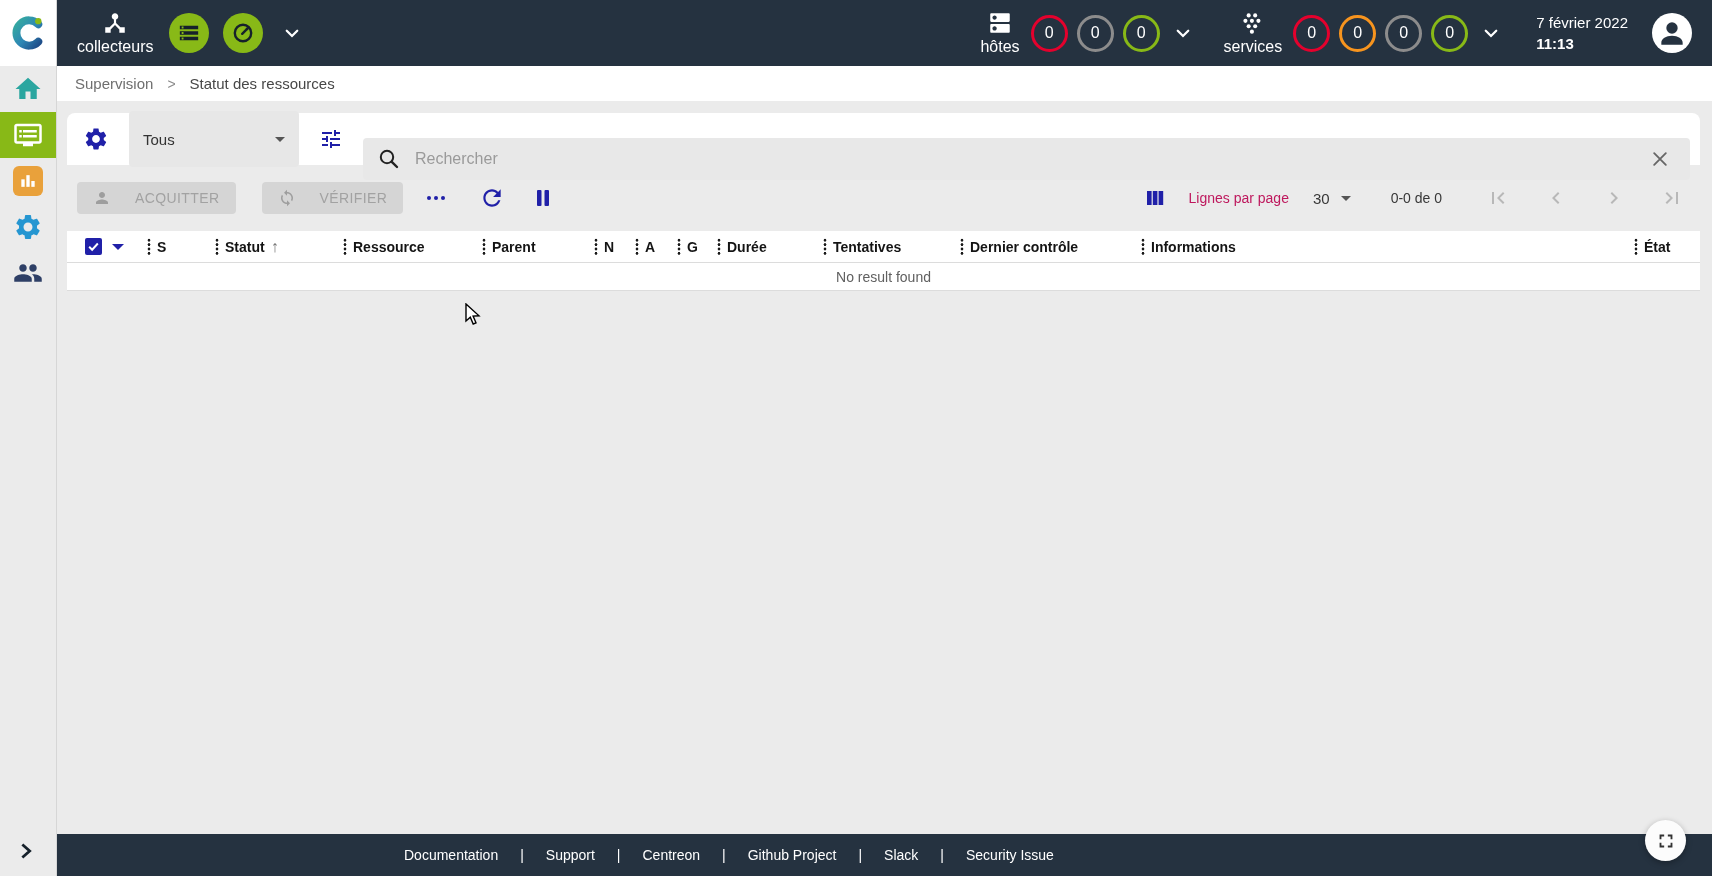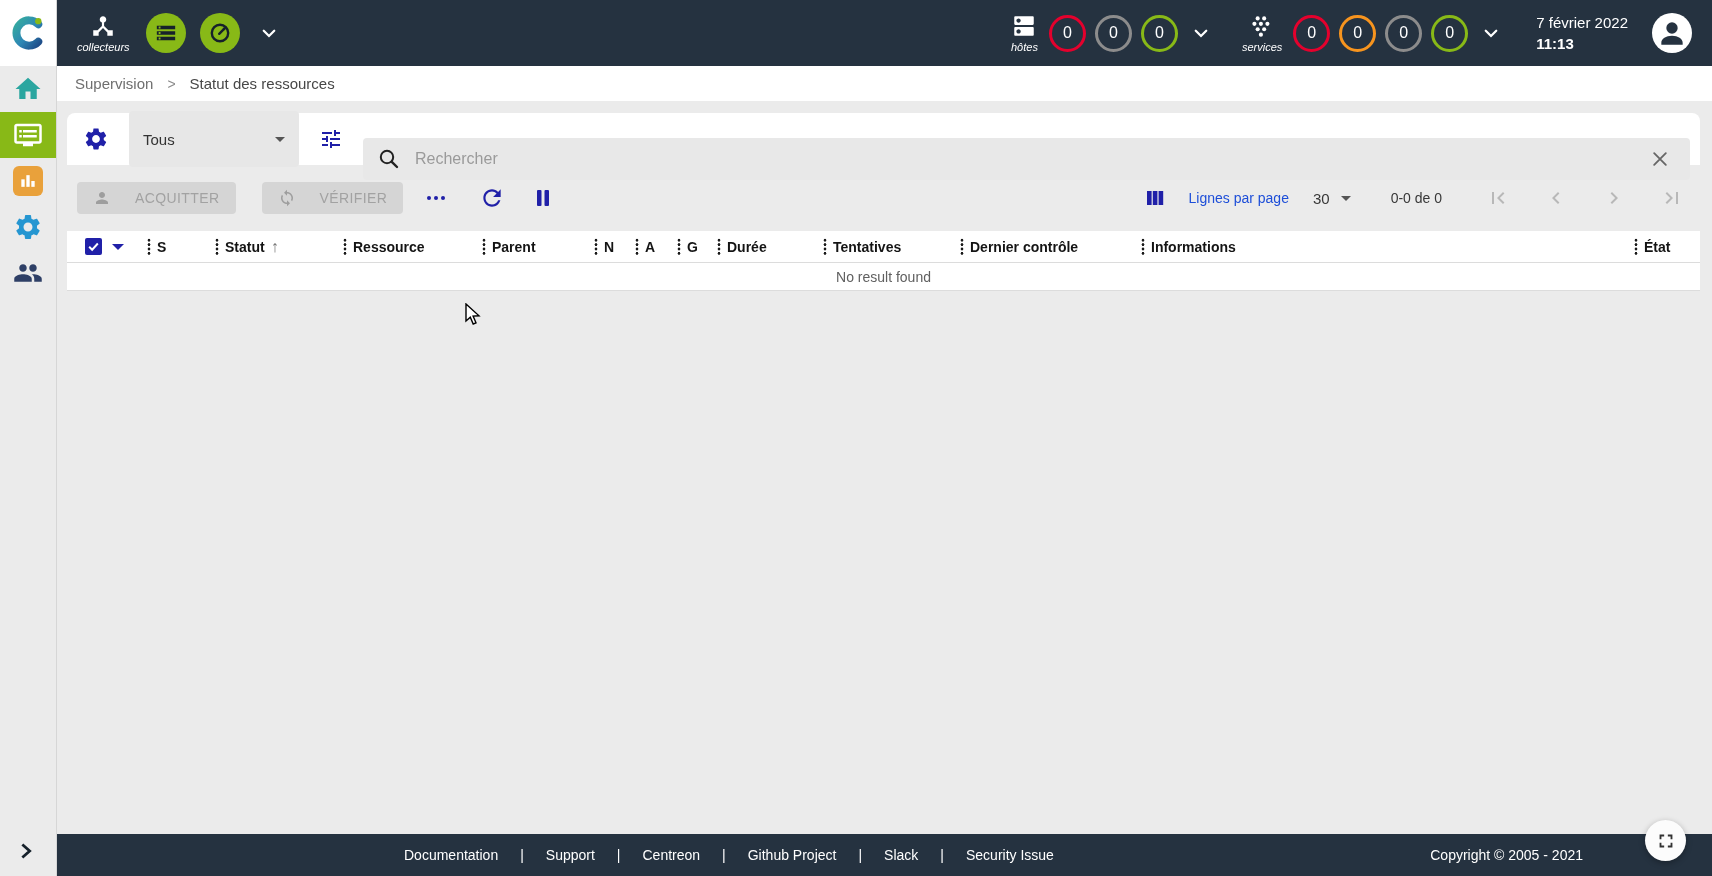--- a/index.html
+++ b/index.html
@@ -11,21 +11,21 @@
   .sidebar { position:absolute; left:0; top:0; bottom:0; width:57px; background:#ebebeb; border-right:1px solid #d6d6d6; z-index:6; }
   .logo-cell { height:66px; background:#ffffff; display:flex; align-items:center; justify-content:center; cursor:pointer; }
   .side-item { height:46px; display:flex; align-items:center; justify-content:center; cursor:pointer; }
   .side-item.active { background:#88b917; }
   .orange-tile { width:30px; height:30px; background:#e9a13b; border-radius:6px; display:flex; align-items:center; justify-content:center; }
   .side-expand { position:absolute; left:15px; bottom:10px; cursor:pointer; }
 
   
   .topbar { position:absolute; left:57px; right:0; top:0; height:66px; background:#253240; display:flex; align-items:center; padding:0 20px; color:#fff; z-index:5; }
   .tb-group { display:flex; flex-direction:column; align-items:center; gap:2px; margin-right:16px; cursor:pointer; }
-  .tb-label { font-size:11px; color:#fff; white-space:nowrap;font-style:italic; }
+  .tb-label { font-size:16px; color:#fff; white-space:nowrap; }
   .green-circle { width:40px; height:40px; border-radius:50%; background:#88b917; display:flex; align-items:center; justify-content:center; margin-right:14px; cursor:pointer; }
   .chev-btn { margin:0 6px; cursor:pointer; display:flex; align-items:center; }
   .tb-right { margin-left:auto; display:flex; align-items:center; }
   .counter { width:37px; height:37px; border-radius:50%; border:3px solid #888; color:#fff; font-size:16px; display:flex; align-items:center; justify-content:center; margin-left:9px; cursor:pointer; background:transparent; }
   .counter.red { border-color:#e4012d; } .counter.gray { border-color:#8c8c8c; }
   .counter.green { border-color:#88b917; } .counter.orange { border-color:#f7941e; }
   .clock { margin-left:30px; font-size:15px; line-height:1.4; white-space:nowrap; }
   .clock .time { font-weight:bold; }
   .avatar { width:40px; height:40px; border-radius:50%; background:#ffffff; margin-left:24px; display:flex; align-items:center; justify-content:center; cursor:pointer; }
 
@@ -45,21 +45,21 @@
   .search-box { flex:1; height:42px; background:#e8e8e8; border-radius:4px; margin-left:14px; display:flex; align-items:center; padding:0 14px;margin-top:40px; }
   .search-box input { flex:1; border:none; background:transparent; outline:none; font-size:16px; color:#333; margin-left:14px; font-family:"Liberation Sans", sans-serif; }
   .search-box input::placeholder { color:#9a9a9a; }
 
   
   .toolbar { height:66px; display:flex; align-items:center; padding:0 10px; }
   .act-btn { height:32px; background:#d5d5d5; border:none; border-radius:4px; color:#a2a2a2; font-size:14px; letter-spacing:.4px; display:flex; align-items:center; gap:24px; padding:0 16px; margin-right:26px; cursor:default; font-family:"Liberation Sans", sans-serif; white-space:nowrap; }
   .more-dots { display:flex; gap:3px; margin-right:26px; cursor:pointer; padding:6px 2px; border:none; background:none; }
   .more-dots i { width:4px; height:4px; border-radius:50%; background:#2020a8; }
   .tool-right { margin-left:auto; display:flex; align-items:center; }
-  .rpp-label { font-size:14px; color:#1d4ed8; margin-left:16px; }
+  .rpp-label { font-size:14px; color:#be185d; margin-left:16px; }
   .rpp-select { display:flex; align-items:center; gap:11px; margin-left:24px; font-size:15px; color:#383838; cursor:pointer; }
   .rpp-select .tri { width:0; height:0; border-left:5px solid transparent; border-right:5px solid transparent; border-top:5px solid #555; }
   .range { font-size:14px; color:#383838; margin-left:40px; margin-right:16px; }
   .pg-btn { border:none; background:none; padding:6px; margin-left:22px; cursor:default; display:flex; }
 
   
   .table { background:#ffffff; }
   .thead { display:flex; align-items:center; height:32px; border-bottom:1px solid #dcdcdc; }
   .th { display:flex; align-items:center; gap:6px; height:100%; cursor:pointer; }
   .th-label { font-size:14px; font-weight:bold; color:#141414; white-space:nowrap; }
@@ -406,21 +406,20 @@
       <span class="f-link">Support</span>
       <span class="f-sep">|</span>
       <span class="f-link">Centreon</span>
       <span class="f-sep">|</span>
       <span class="f-link">Github Project</span>
       <span class="f-sep">|</span>
       <span class="f-link">Slack</span>
       <span class="f-sep">|</span>
       <span class="f-link">Security Issue</span>
     </div>
-    <div class="copyright">Copyright © 2005 - 2021</div>
   </footer>
 
   <button class="fullscreen-btn">
     <svg width="22" height="22" viewBox="0 0 24 24" fill="#333333">
       <path d="M7 14H5v5h5v-2H7v-3zm-2-4h2V7h3V5H5v5zm12 7h-3v2h5v-5h-2v3zM14 5v2h3v3h2V5h-5z"></path>
     </svg>
   </button>
 
   <div class="cursor">
     <svg width="20" height="24" viewBox="0 0 20 24">

